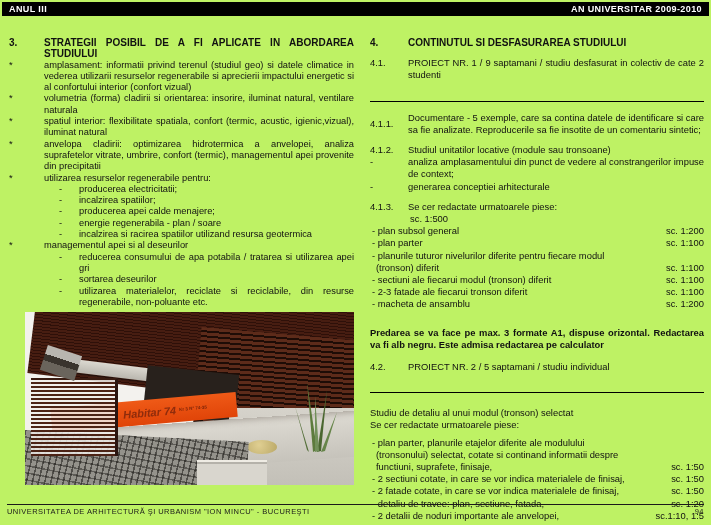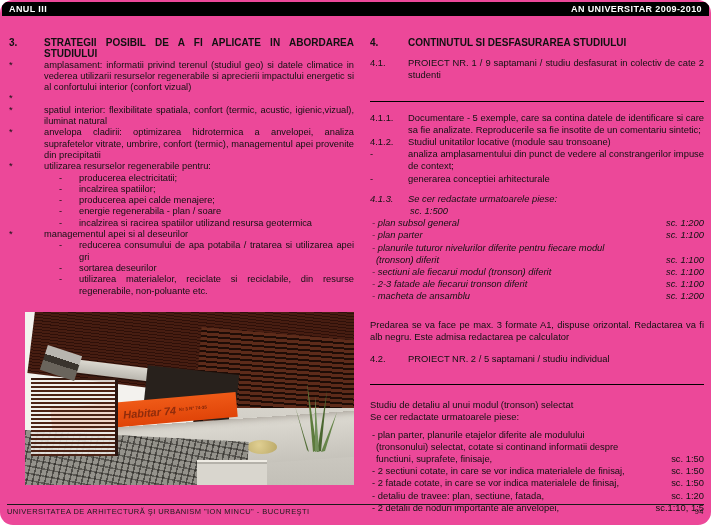--- a/index.html
+++ b/index.html
@@ -1,17 +1,17 @@
 <!DOCTYPE html>
 <html><head>
 <meta charset="utf-8">
 <style>
   html,body{margin:0;padding:0;}
   body{width:711px;height:525px;background:#ffffff;font-family:"Liberation Sans",sans-serif;color:#111;}
-  .page{position:relative;width:711px;height:525px;overflow:hidden;background:#ec4899;border-radius:13px;}
+  .page{position:relative;width:711px;height:525px;overflow:hidden;background:#bef264;}
 
   
   .hdr{position:absolute;left:2px;right:2px;top:2px;height:14px;background:#000;color:#fff;
        display:flex;justify-content:space-between;align-items:center;padding:0 7px;
        font-size:9px;font-weight:700;letter-spacing:.4px;box-sizing:border-box;}
 
   
   .col-left{position:absolute;left:8px;top:37px;width:346px;font-size:9.3px;line-height:11.3px;}
   .col-right{position:absolute;left:370px;top:37px;width:334px;font-size:9.4px;line-height:12.2px;}
 
@@ -23,21 +23,21 @@
 
   .rrow{display:flex;}
   .rnum{flex:none;width:38px;}
   .rtxt{flex:1;text-align:justify;}
   .ruleblock{border-bottom:1px solid #000;padding-bottom:19px;}
 
   .piece{display:flex;align-items:flex-end;padding-left:6px;}
   .plabel{flex:1;text-indent:-4px;}
   .pscale{flex:none;margin-left:8px;white-space:nowrap;padding-left:26px;}
 
-  .just{text-align:justify;}
+  .just{text-align:justify;font-weight:bold;}
 
   
   .photo{position:absolute;left:25px;top:312px;width:329px;height:173px;overflow:hidden;background:#f3f2ee;}
   .ph{position:absolute;}
   .brick{left:18px;top:-66px;width:370px;height:128px;transform:rotate(7deg);transform-origin:0 0;
          background:repeating-linear-gradient(0deg,#471d11 0 2px,#2e1009 2px 3px);}
   .soffit{left:24px;top:44px;width:360px;height:13px;transform:rotate(7deg);transform-origin:0 0;
           background:linear-gradient(#dcd9d1,#b9b6ae);box-shadow:0 2px 2px rgba(30,20,15,.5);}
   .screen{left:172px;top:22px;width:165px;height:98px;transform:rotate(5deg);
           background:repeating-linear-gradient(0deg,#5d2b1a 0 3px,#1e0c06 3px 5px);}
@@ -82,20 +82,21 @@
     <div class="row hrow">
       <span class="bul">3.</span>
       <span class="txt">STRATEGII POSIBIL DE A FI APLICATE IN ABORDAREA STUDIULUI</span>
     </div>
     <div class="row">
         <span class="bul">*</span>
         <span class="txt">amplasament: informatii privind terenul (studiul geo) si datele climatice in vederea utilizarii resurselor regenerabile si aprecierii impactului energetic si al confortului interior (confort vizual)</span>
       </div>
     <div class="row">
         <span class="bul">*</span>
+        <span class="txt">volumetria (forma) cladirii si orientarea: insorire, iluminat natural, ventilare naturala</span>
       </div>
     <div class="row">
         <span class="bul">*</span>
         <span class="txt">spatiul interior: flexibilitate spatiala, confort (termic, acustic, igienic,vizual), iluminat natural</span>
       </div>
     <div class="row">
         <span class="bul">*</span>
         <span class="txt">anvelopa cladirii: optimizarea hidrotermica a anvelopei, analiza suprafetelor vitrate, umbrire, confort (termic), managementul apei provenite din precipitatii</span>
       </div>
     <div class="row">
@@ -146,41 +147,41 @@
       <span class="rtxt">CONTINUTUL SI DESFASURAREA STUDIULUI</span>
     </div>
 
     <div class="ruleblock" style="margin-bottom:10px;">
       <div class="rrow">
         <span class="rnum">4.1.</span>
         <span class="rtxt">PROIECT NR. 1 / 9 saptamani / studiu desfasurat in colectiv de cate 2 studenti</span>
       </div>
     </div>
 
-    <div class="rrow" style="">
+    <div class="rrow" style="margin-bottom:8px;align-items:center;">
       <span class="rnum">4.1.1.</span>
       <span class="rtxt">Documentare - 5 exemple, care sa contina datele de identificare si care sa fie analizate. Reproducerile sa fie insotite de un comentariu sintetic;</span>
     </div>
 
     <div style="margin-bottom:8px;">
       <div class="rrow">
         <span class="rnum">4.1.2.</span>
         <span class="rtxt">Studiul unitatilor locative (module sau tronsoane)</span>
       </div>
       <div class="rrow">
         <span class="rnum">-</span>
         <span class="rtxt">analiza amplasamentului din punct de vedere al constrangerilor impuse de context;</span>
       </div>
       <div class="rrow">
         <span class="rnum">-</span>
         <span class="rtxt">generarea conceptiei arhitecturale</span>
       </div>
     </div>
 
-    <div style="margin-bottom:16px;font-style:italic;">
+    <div style="margin-bottom:16px;">
       <div class="rrow">
         <span class="rnum">4.1.3.</span>
         <span class="rtxt">Se cer redactate urmatoarele piese:</span>
       </div>
       <div class="piece">
           <span class="pscale">sc. 1:500</span>
         </div>
       <div class="piece">
           <span class="plabel">- plan subsol general</span>
           <span class="pscale">sc. 1:200</span>

